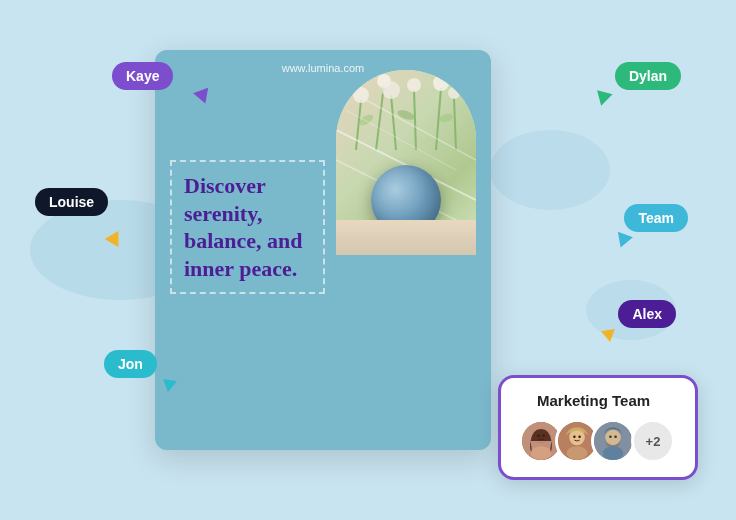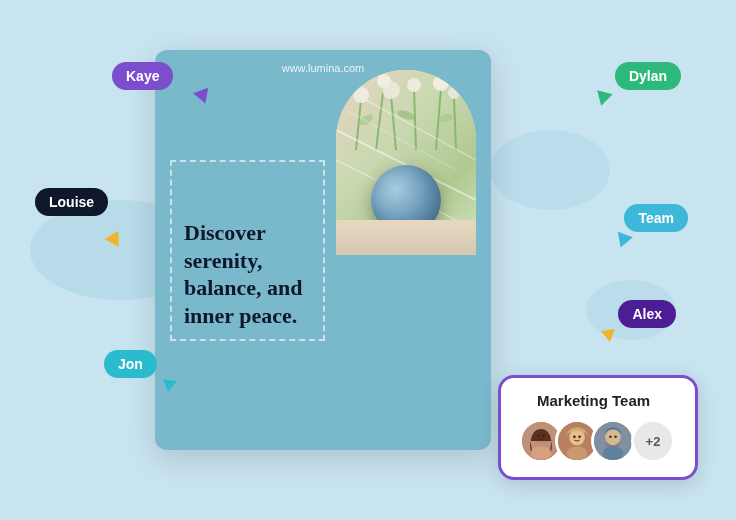--- a/index.html
+++ b/index.html
@@ -99,26 +99,25 @@
       position: absolute;
       top: 110px;
       left: 15px;
       width: 155px;
       border: 2px dashed rgba(255,255,255,0.6);
       padding: 10px 12px;
       background: rgba(122, 184, 204, 0.3);
     }
 
     .main-headline {
-      color: #0f172a;
+      color: #4c1d95;
       font-size: 22px;
       font-weight: 700;
       line-height: 1.25;
       font-family: Georgia, serif;
-      margin-top: 47px;
     }
 
     .card-bottom {
       position: absolute;
       bottom: 0;
       left: 0; right: 0;
       height: 48px;
       background: #6aa8be;
       display: flex;
       align-items: center;

